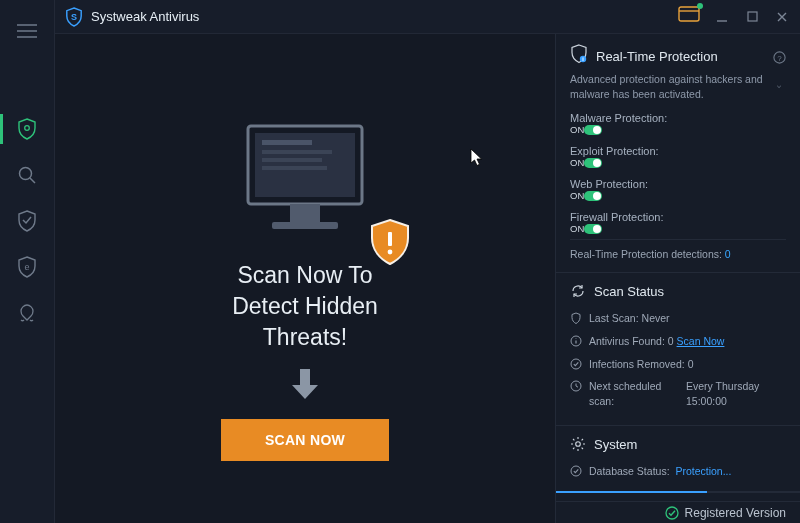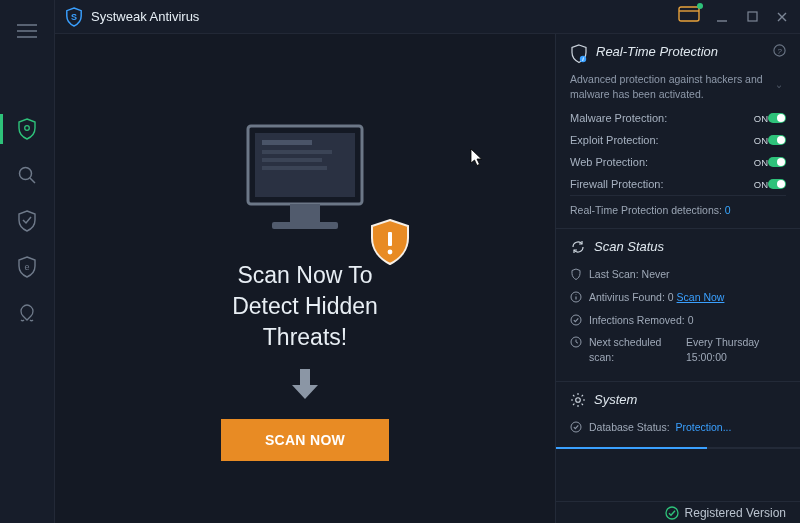--- a/index.html
+++ b/index.html
@@ -21,25 +21,25 @@
 .body { flex: 1; display: flex; }
 .hero { flex: 1; display: flex; flex-direction: column; align-items: center; justify-content: center; gap: 14px; padding-top: 20px; }
 .monitor { position: relative; width: 170px; height: 130px; display: flex; align-items: center; justify-content: center; }
 .monitor svg { position: absolute; inset: 0; }
 .shield-overlay { position: absolute; right: 22px; bottom: 28px; }
 .headline { color: #e8eef4; font-size: 23px; font-weight: 400; text-align: center; line-height: 1.35; }
 .arrow-down { color: #8b96a5; }
 .cta { background: #e88b24; color: #fff; padding: 13px 44px; font-size: 14px; font-weight: 600; letter-spacing: 0.3px; border: none; cursor: pointer; }
 .panel { width: 245px; background: #161c28; border-left: 1px solid #232a38; display: flex; flex-direction: column; font-size: 11px; }
 .panel-section { padding: 10px 14px 12px; border-bottom: 1px solid #232a38; }
-.sec-head { display: flex; align-items: flex-start; gap: 8px; color: #dfe7ee; font-size: 13px; margin-bottom: 8px; font-style: italic; }
+.sec-head { display: flex; align-items: flex-end; gap: 8px; color: #dfe7ee; font-size: 13px; margin-bottom: 8px; }
 .sec-head .help { margin-left: auto; color: #6c7787; }
 .small-note { color: #8f9aab; font-size: 10.5px; line-height: 1.4; display: flex; align-items: center; gap: 6px; padding-right: 4px; margin-bottom: 6px; }
 .small-note .chev { margin-left: auto; color: #6f7a8a; }
-.toggle-row { display: flex; justify-content: space-between; padding: 5px 0; color: #a7b2c1; }
+.toggle-row { display: flex; justify-content: space-between; padding: 5px 0; color: #a7b2c1; flex-direction: column; }
 .toggle { display: flex; align-items: center; }
 .toggle .lbl { color: #cfd7e0; font-size: 9.5px; }
 .switch { width: 18px; height: 10px; border-radius: 5px; background: #2ec27a; position: relative; }
 .switch::after { content: ""; position: absolute; right: 1px; top: 1px; width: 8px; height: 8px; border-radius: 50%; background: #fff; }
 .detections { color: #9aa5b4; border-top: 1px solid #232a38; padding-top: 8px; font-size: 10.5px; }
 .detections .num { color: #38a7ff; }
 .status-line { display: flex; align-items: flex-start; gap: 7px; color: #9fa9b8; padding: 4px 0; font-size: 10.5px; line-height: 1.4; }
 .status-line .lnk { color: #3aa0ff; text-decoration: underline; cursor: pointer; }
 .status-line .val2 { margin-left: auto; max-width: 100px; }
 .icon-sm { width: 12px; height: 12px; flex: 0 0 12px; margin-top: 1px; }

